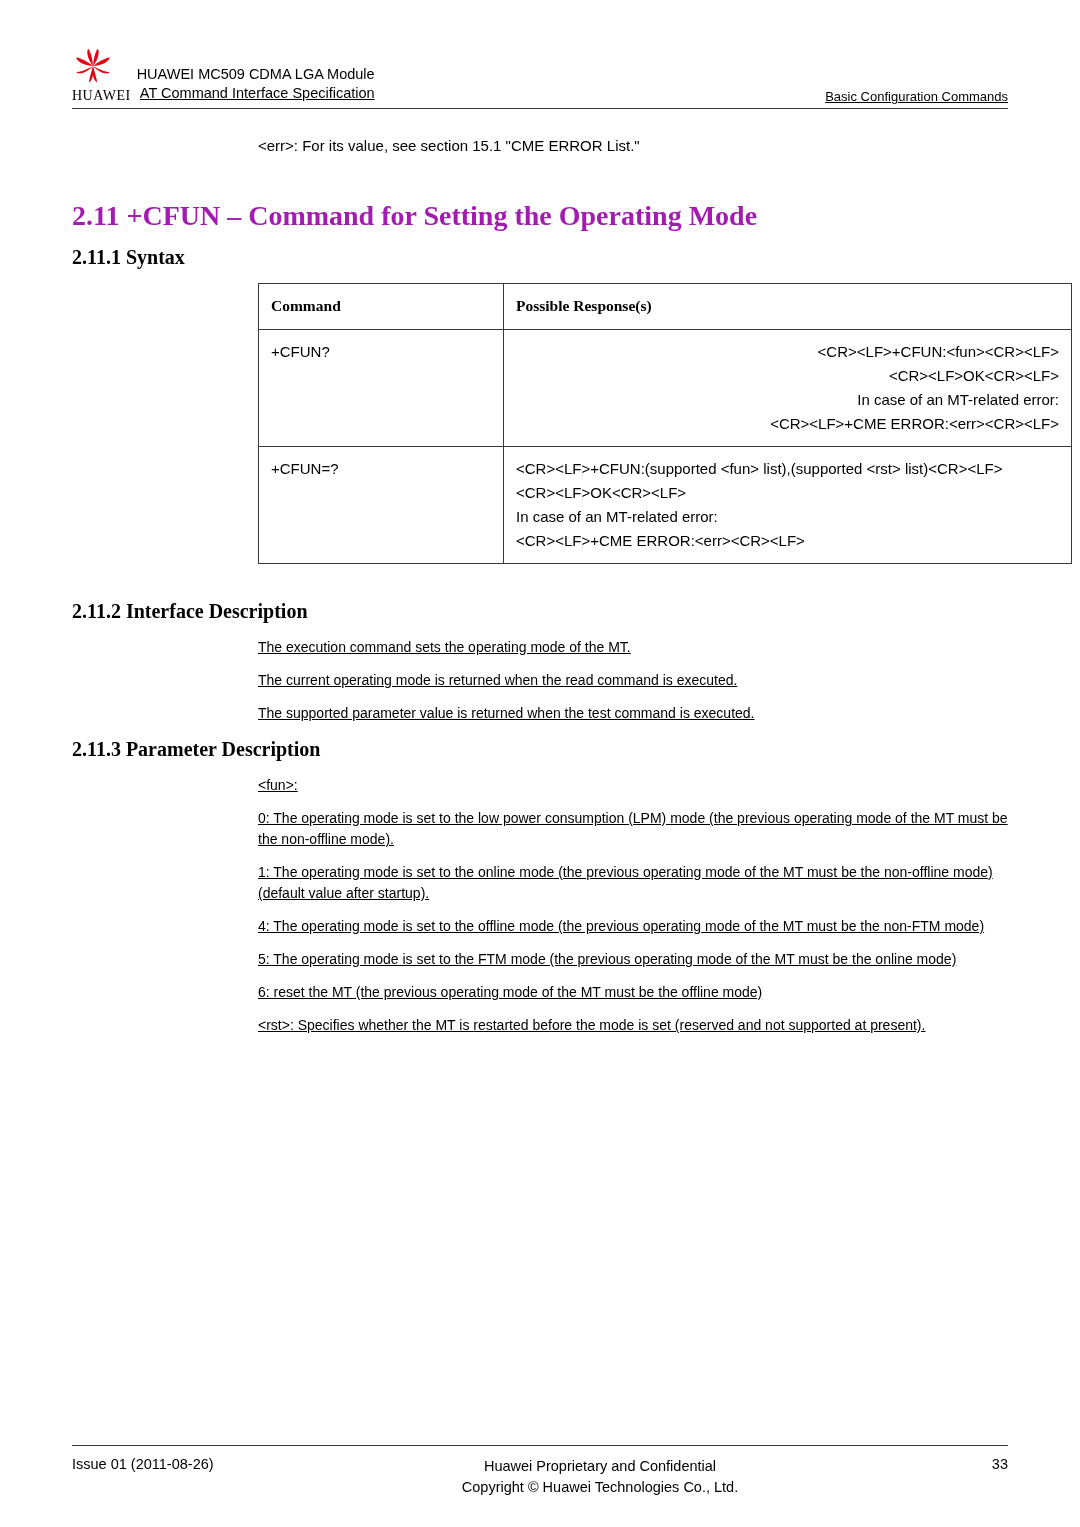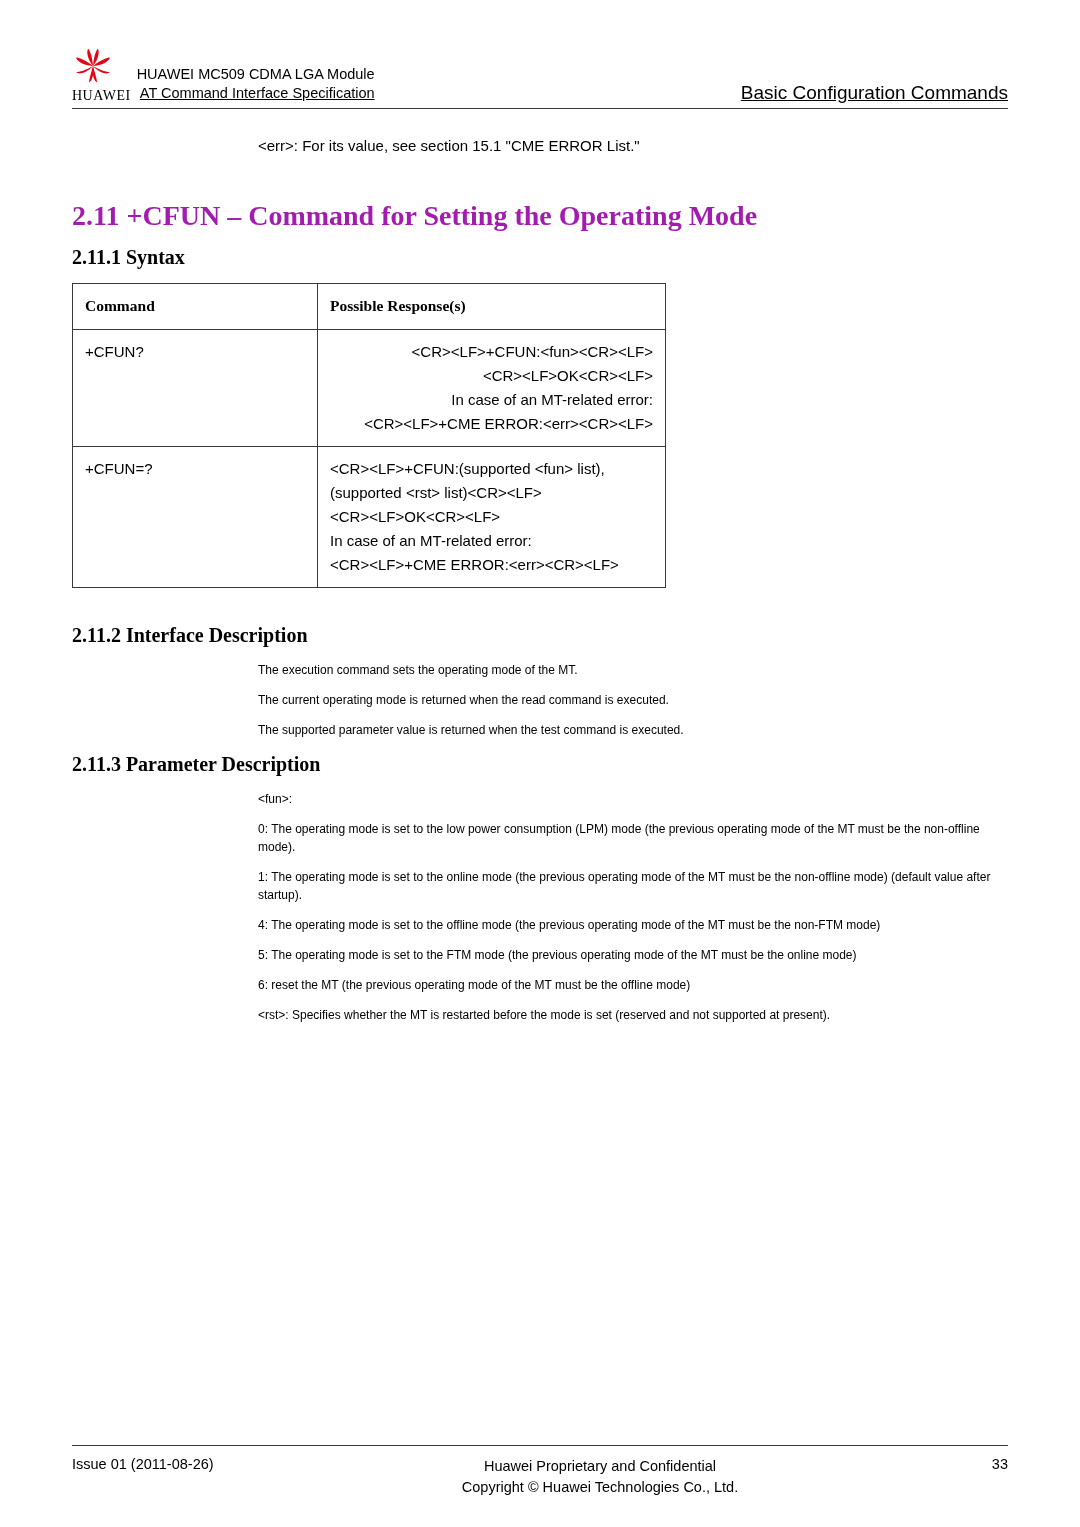--- a/index.html
+++ b/index.html
@@ -36,21 +36,21 @@
     letter-spacing: 0.5px;
     color: #000;
   }
   .doc-title-block {
     font-size: 14.5px;
     line-height: 1.35;
     text-align: right;
   }
   .doc-title-block .underline { text-decoration: underline; }
   .header-right {
-    font-size: 19px;
+    font-size: 13px;
     text-decoration: underline;
   }
   .after-header {
     margin-top: 28px;
     margin-left: 186px;
     font-size: 15px;
   }
 
   h1.section {
     font-family: "Book Antiqua", Palatino, "Palatino Linotype", serif;
@@ -62,46 +62,48 @@
   h2.subsection {
     font-family: "Book Antiqua", Palatino, "Palatino Linotype", serif;
     color: #000;
     font-weight: bold;
     font-size: 20px;
     margin: 14px 0 14px 0;
   }
 
   table.cmd-table {
     border-collapse: collapse;
-    width: 594px;
+    margin-left: 186px;
+    width: 814px;
     font-size: 15px;
     padding-left: 33px;
   }
   table.cmd-table th, table.cmd-table td {
     border: 1px solid #3a3a3a;
     padding: 10px 12px;
     text-align: left;
     vertical-align: top;
     line-height: 1.6;
   }
   table.cmd-table th {
     font-family: "Book Antiqua", Palatino, "Palatino Linotype", serif;
     font-weight: bold;
     font-size: 15.5px;
     background: #fff;
   }
   table.cmd-table td.col1 { width: 220px; }
 
   .body-p {
     margin-left: 186px;
-    font-size: 12px;
+    font-size: 14px;
     line-height: 1.5;
     margin-top: 12px;
     margin-bottom: 12px;
     max-width: 750px;
+    text-decoration: underline;
   }
 
   .footer {
     position: absolute;
     bottom: 30px;
     left: 72px;
     right: 72px;
     border-top: 1px solid #3a3a3a;
     padding-top: 10px;
     display: flex;

